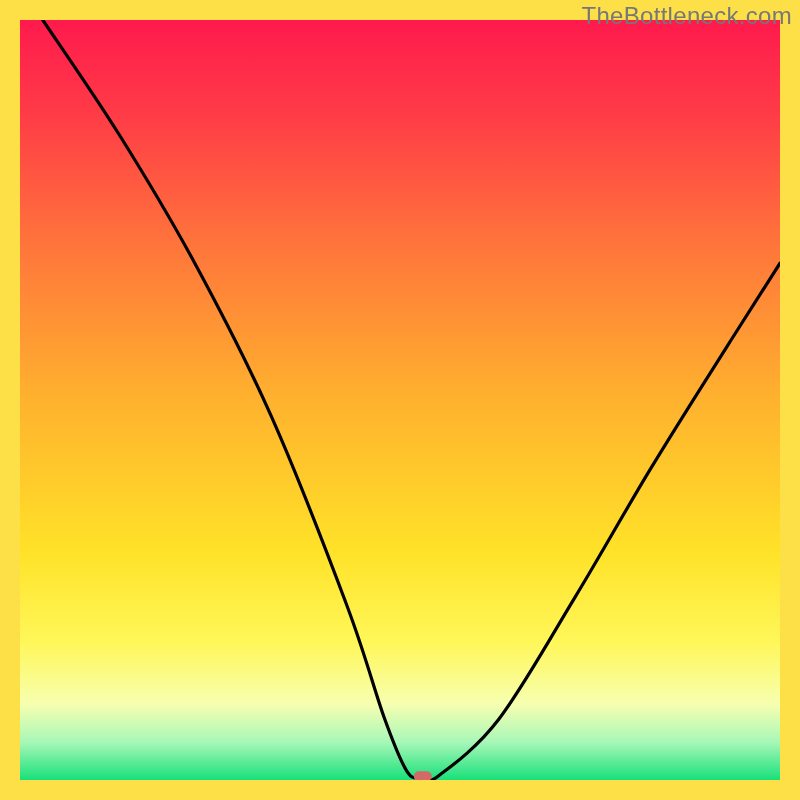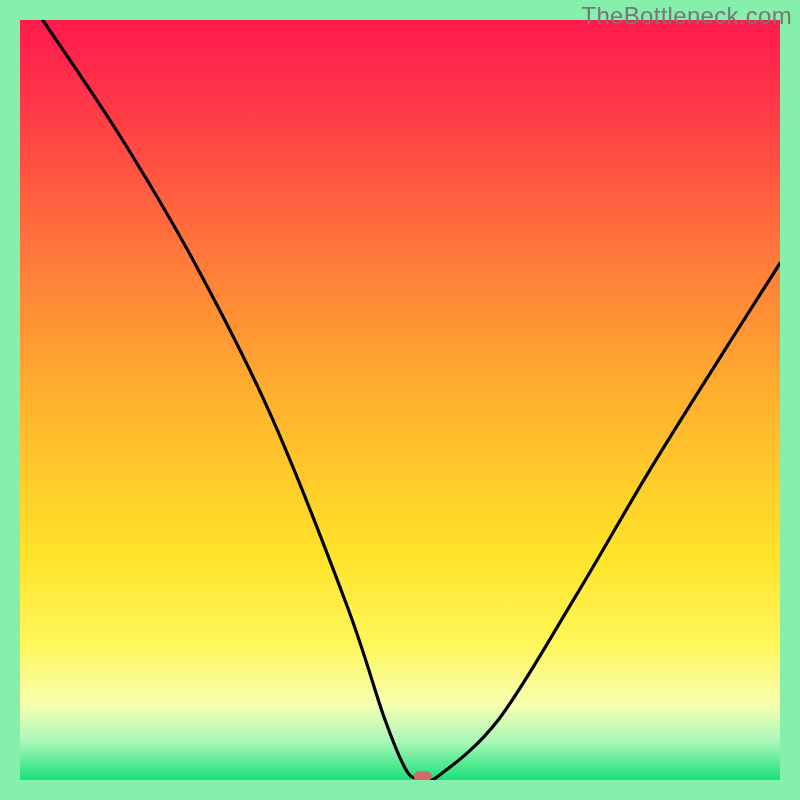--- a/index.html
+++ b/index.html
@@ -8,21 +8,21 @@
     width: 800px;
     height: 800px;
     background: #000;
     overflow: hidden;
     font-family: Arial, Helvetica, sans-serif;
   }
   .frame {
     position: relative;
     width: 800px;
     height: 800px;
-    background: #86efac;
+    background: #fde047;
   }
   .plot {
     position: absolute;
     left: 20px;
     top: 20px;
     width: 760px;
     height: 760px;
   }
   .watermark {
     position: absolute;

